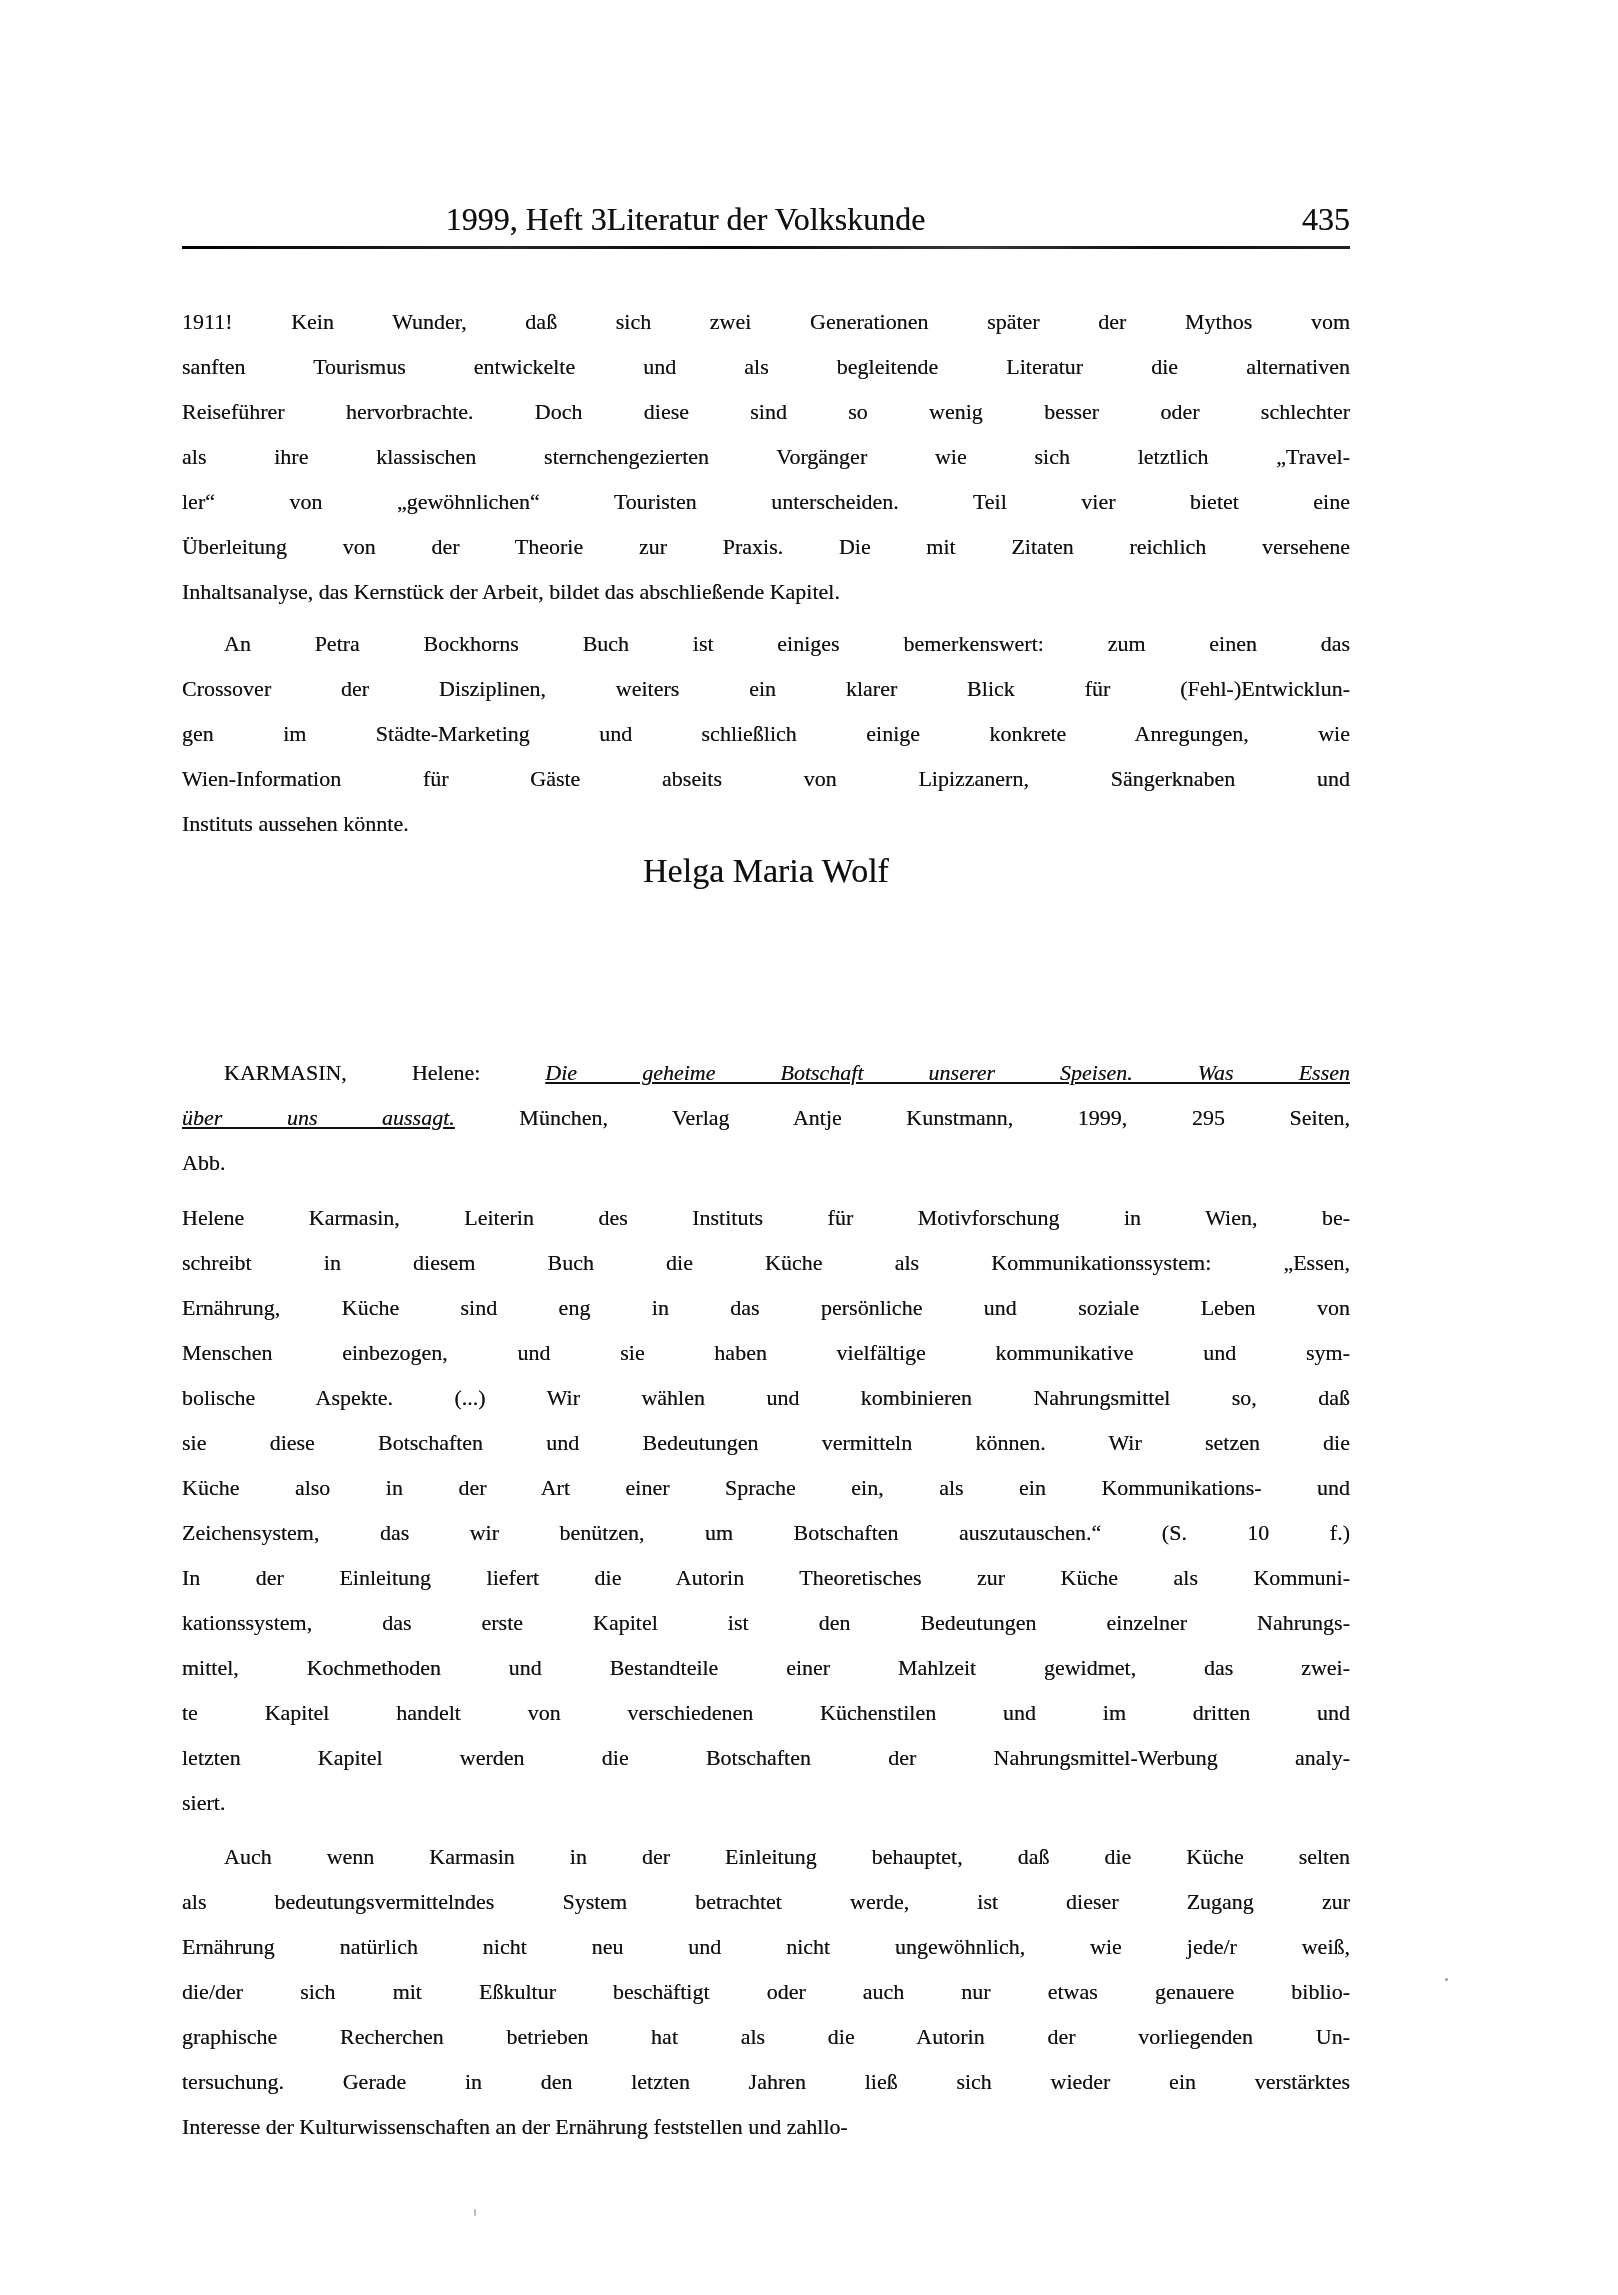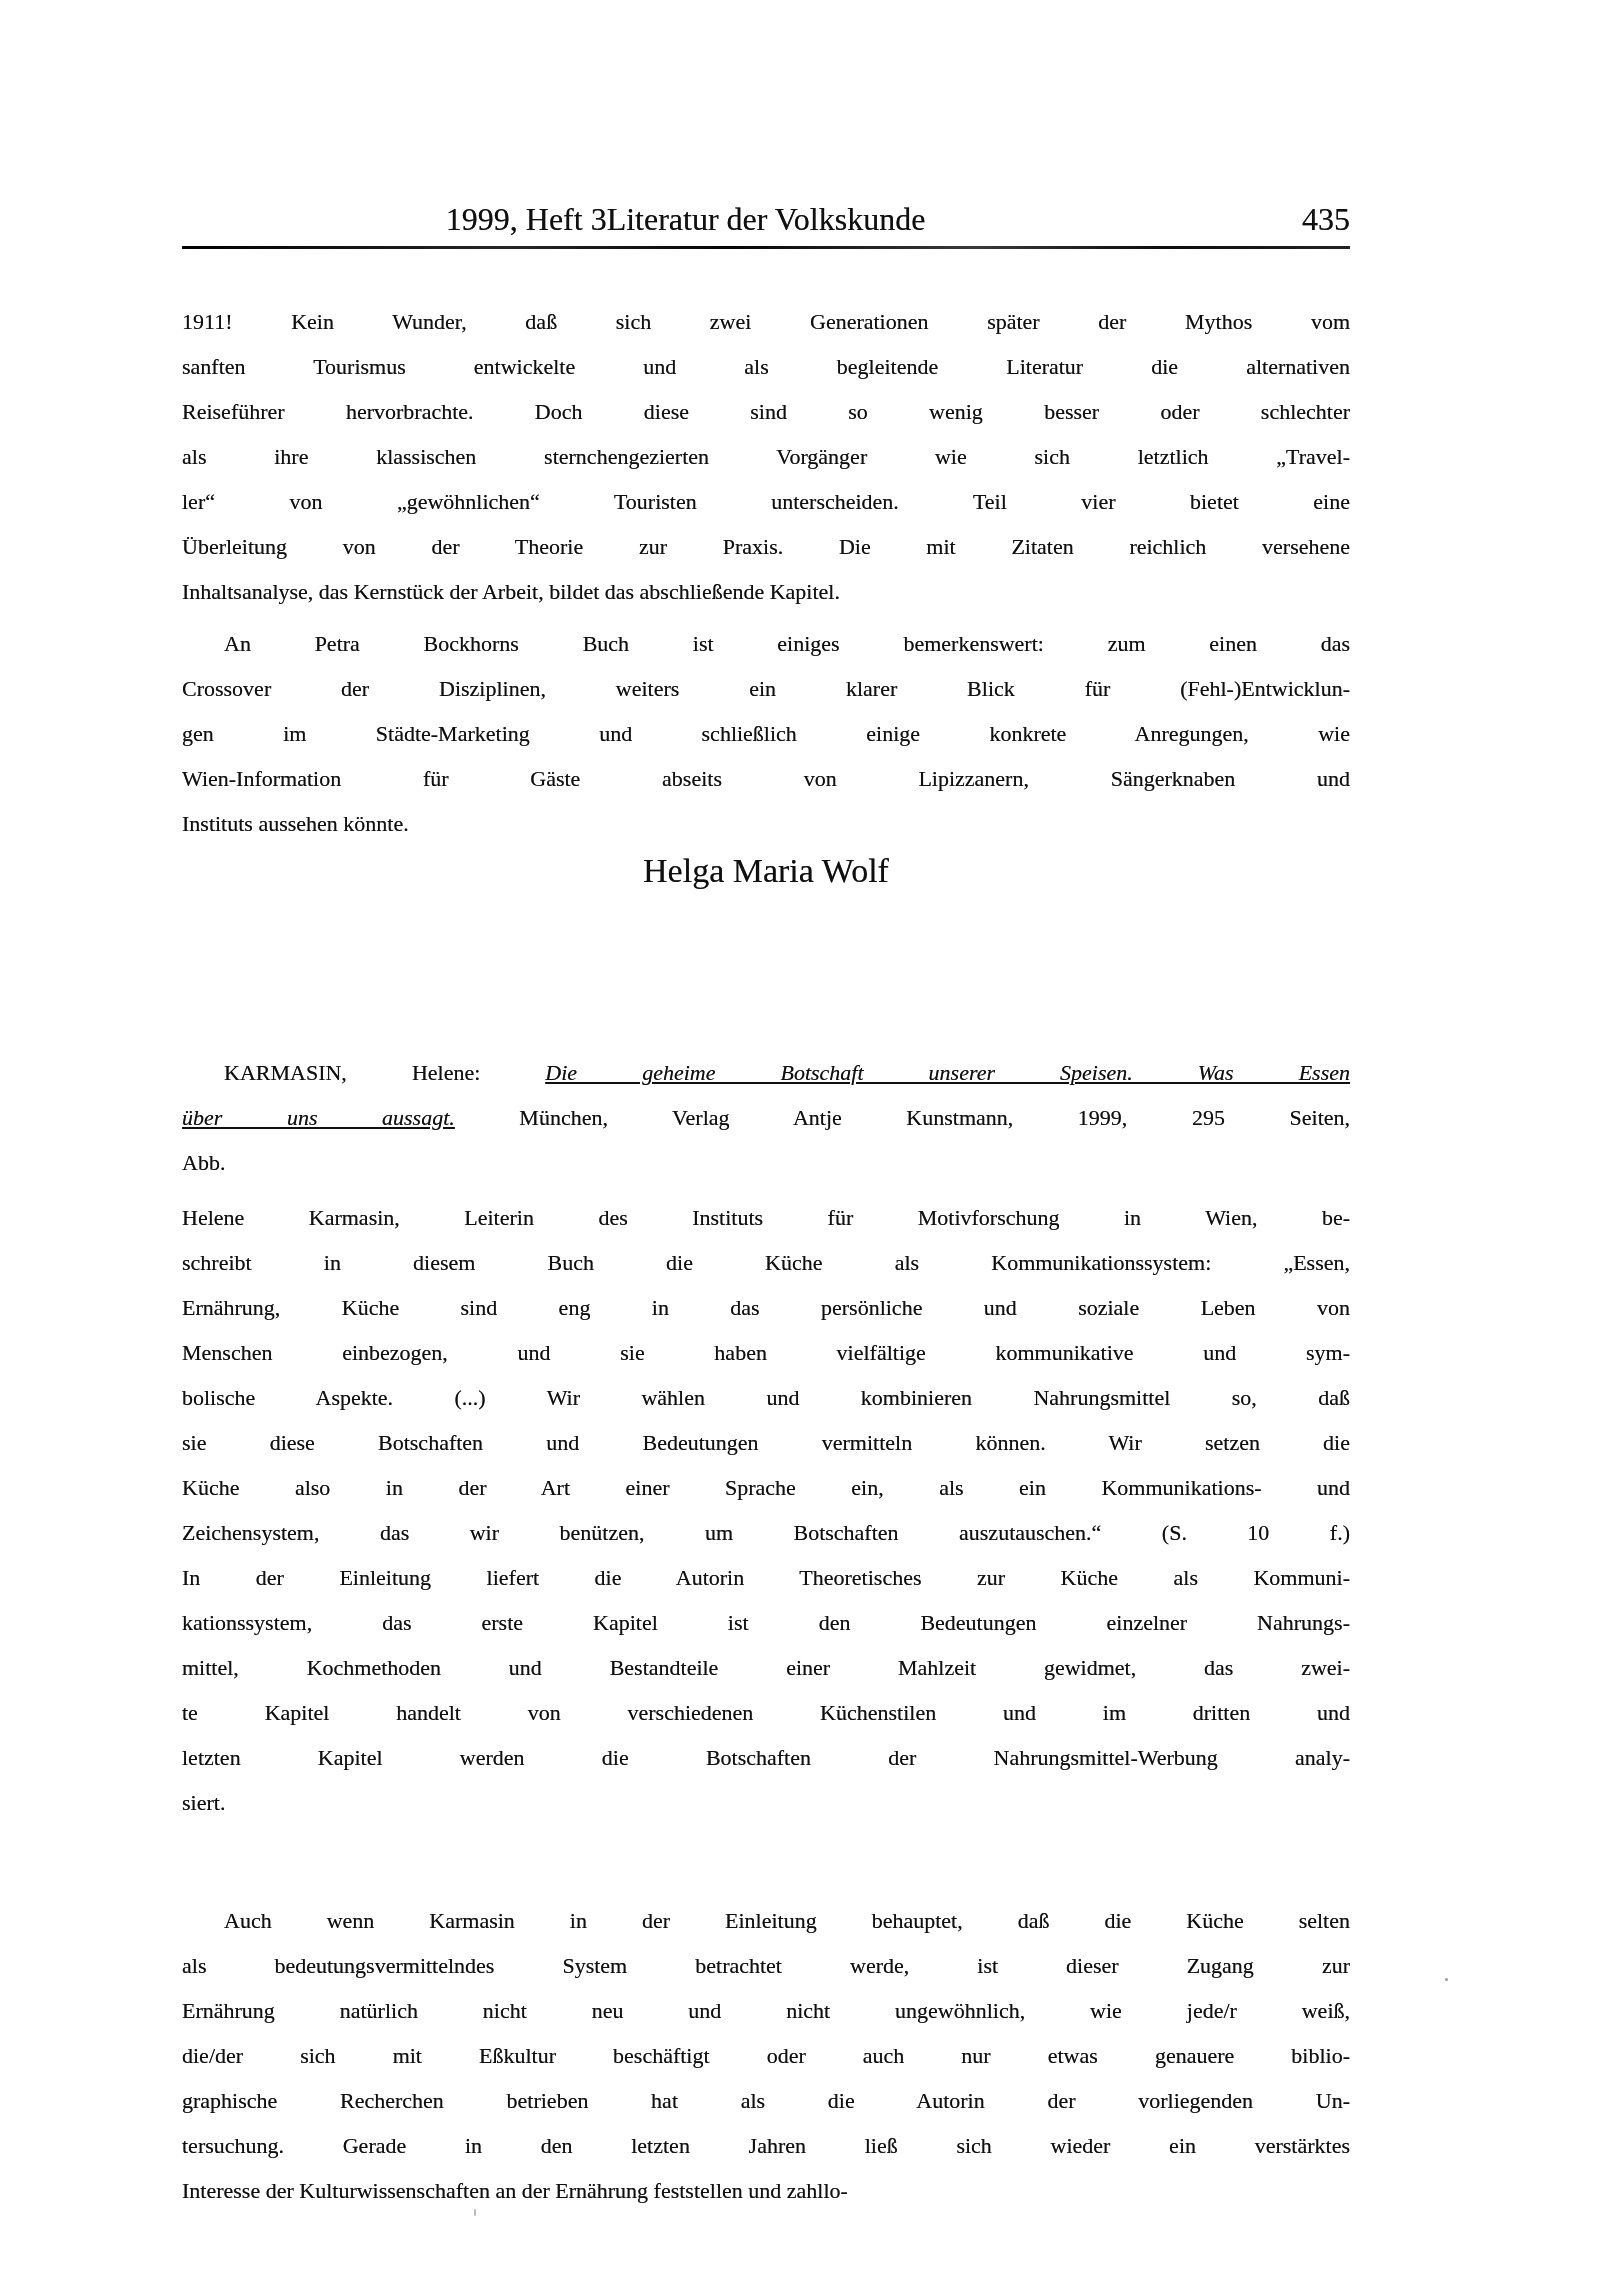--- a/index.html
+++ b/index.html
@@ -102,21 +102,21 @@
       <div class="line"><span>Küche also in der Art einer Sprache ein, als ein Kommunikations- und</span></div>
       <div class="line"><span>Zeichensystem, das wir benützen, um Botschaften auszutauschen.“ (S. 10 f.)</span></div>
       <div class="line"><span>In der Einleitung liefert die Autorin Theoretisches zur Küche als Kommuni-</span></div>
       <div class="line"><span>kationssystem, das erste Kapitel ist den Bedeutungen einzelner Nahrungs-</span></div>
       <div class="line"><span>mittel, Kochmethoden und Bestandteile einer Mahlzeit gewidmet, das zwei-</span></div>
       <div class="line"><span>te Kapitel handelt von verschiedenen Küchenstilen und im dritten und</span></div>
       <div class="line"><span>letzten Kapitel werden die Botschaften der Nahrungsmittel-Werbung analy-</span></div>
       <div class="line last"><span>siert.</span></div>
     </div>
 
-  <div class="block" style="top:1898px">
+  <div class="block" style="top:1834px">
       <div class="line indent"><span>Auch wenn Karmasin in der Einleitung behauptet, daß die Küche selten</span></div>
       <div class="line"><span>als bedeutungsvermittelndes System betrachtet werde, ist dieser Zugang zur</span></div>
       <div class="line"><span>Ernährung natürlich nicht neu und nicht ungewöhnlich, wie jede/r weiß,</span></div>
       <div class="line"><span>die/der sich mit Eßkultur beschäftigt oder auch nur etwas genauere biblio-</span></div>
       <div class="line"><span>graphische Recherchen betrieben hat als die Autorin der vorliegenden Un-</span></div>
       <div class="line"><span>tersuchung. Gerade in den letzten Jahren ließ sich wieder ein verstärktes</span></div>
       <div class="line last"><span>Interesse der Kulturwissenschaften an der Ernährung feststellen und zahllo-</span></div>
     </div>
 
   <div class="speck-a"></div>

